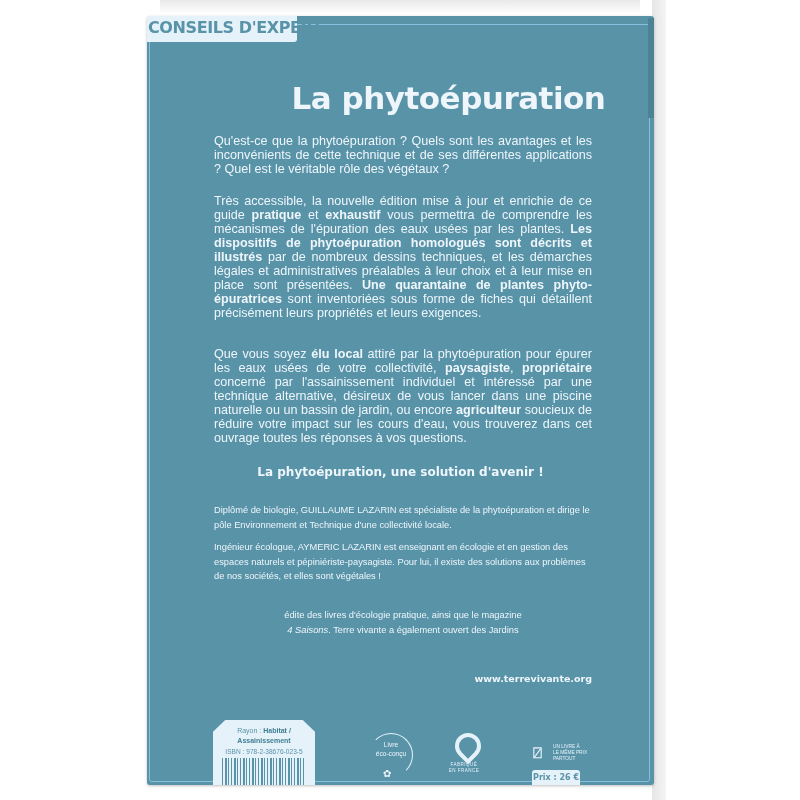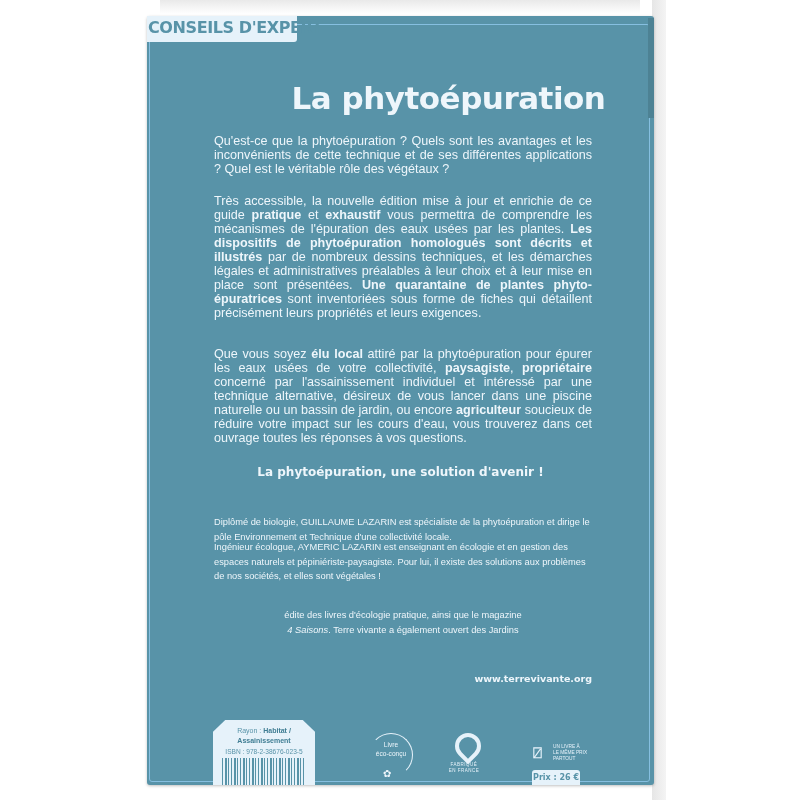--- a/index.html
+++ b/index.html
@@ -11,21 +11,21 @@
   .right-edge { position:absolute; left:648px; top:18px; width:6px; height:100px; background:#4d8294; }
   .series-tab { position:absolute; left:147px; top:16px; width:150px; height:26px; background:#e6f2fa; border-radius:0 0 3px 0; }
   .series-label { position:absolute; left:148px; top:18px; font-family:"DejaVu Sans", sans-serif; font-weight:bold; font-size:16px; letter-spacing:-0.4px; color:#5893a8; }
   .title { position:absolute; left:147px; top:80px; width:507px; text-align:center; font-family:"DejaVu Sans", sans-serif; font-weight:bold; font-size:31px; letter-spacing:-0.5px; color:#eef6fb;margin-left:48px; }
   .body { position:absolute; left:214px; width:378px; color:#eef6fb; font-size:12.6px; line-height:14px; text-align:justify; }
   .p1 { top:134px; }
   .p2 { top:194px; }
   .p3 { top:347px; }
   .slogan { position:absolute; left:147px; top:465px; width:507px; text-align:center; color:#eef6fb; font-family:"DejaVu Sans", sans-serif; font-weight:bold; font-size:12px; }
   .bio { position:absolute; left:214px; width:378px; color:#eef6fb; font-size:9.3px; line-height:14.5px; }
-  .bio1 { top:503px;margin-top:12px; }
+  .bio1 { top:503px; }
   .bio2 { top:540px; }
   .publisher { position:absolute; left:214px; top:608px; width:378px; text-align:center; color:#eef6fb; font-size:9.3px; line-height:14.5px; }
   .website { position:absolute; left:214px; top:673px; width:378px; text-align:right; color:#eef6fb; font-family:"DejaVu Sans", sans-serif; font-weight:bold; font-size:9.5px; }
   b { font-weight:bold; }
   .barcode-box { position:absolute; left:213px; top:720px; width:102px; height:65px; background:#e6f2fa; clip-path:polygon(12% 0,88% 0,100% 18%,100% 100%,0 100%,0 18%); }
   .rayon { position:absolute; left:213px; top:726px; width:102px; text-align:center; font-size:7px; line-height:10px; color:#5893a8; }
   .rayon b { color:#3f7d93; }
   .isbn { position:absolute; left:213px; top:748px; width:102px; text-align:center; font-size:6.6px; color:#5893a8; }
   .bars { position:absolute; left:222px; top:758px; width:84px; height:27px; background:repeating-linear-gradient(90deg,#5893a8 0,#5893a8 1px,#e6f2fa 1px,#e6f2fa 3px,#5893a8 3px,#5893a8 5px,#e6f2fa 5px,#e6f2fa 6px,#5893a8 6px,#5893a8 7px,#e6f2fa 7px,#e6f2fa 9px); }
   .eco { position:absolute; left:369px; top:733px; width:42px; height:42px; border:1.5px solid #e6f2fa; border-radius:50%; border-left-color:transparent; border-bottom-color:transparent; }

